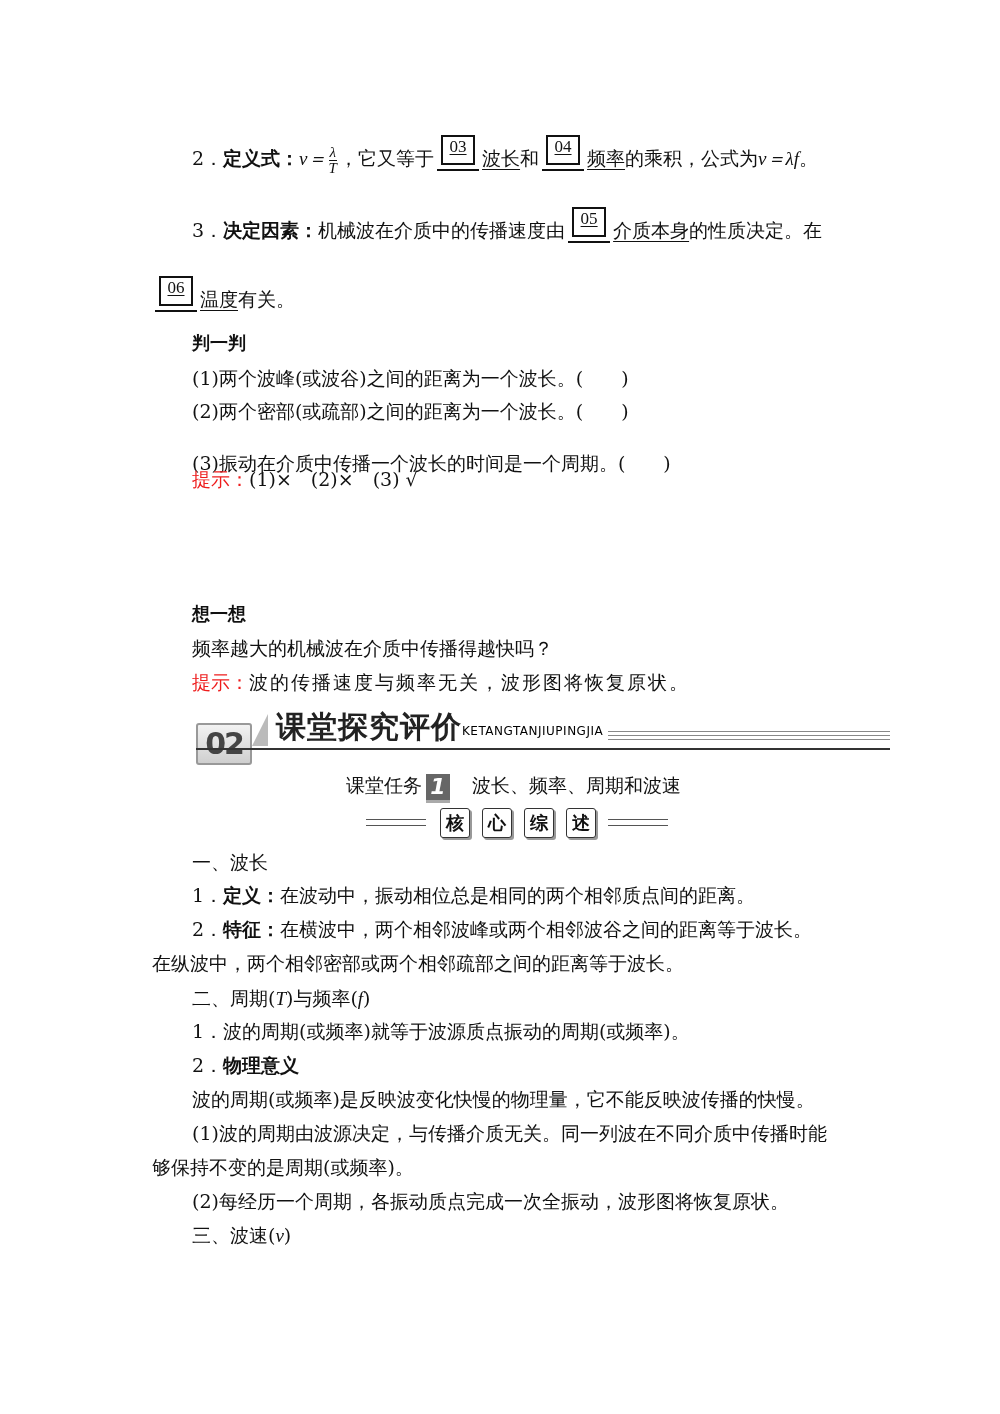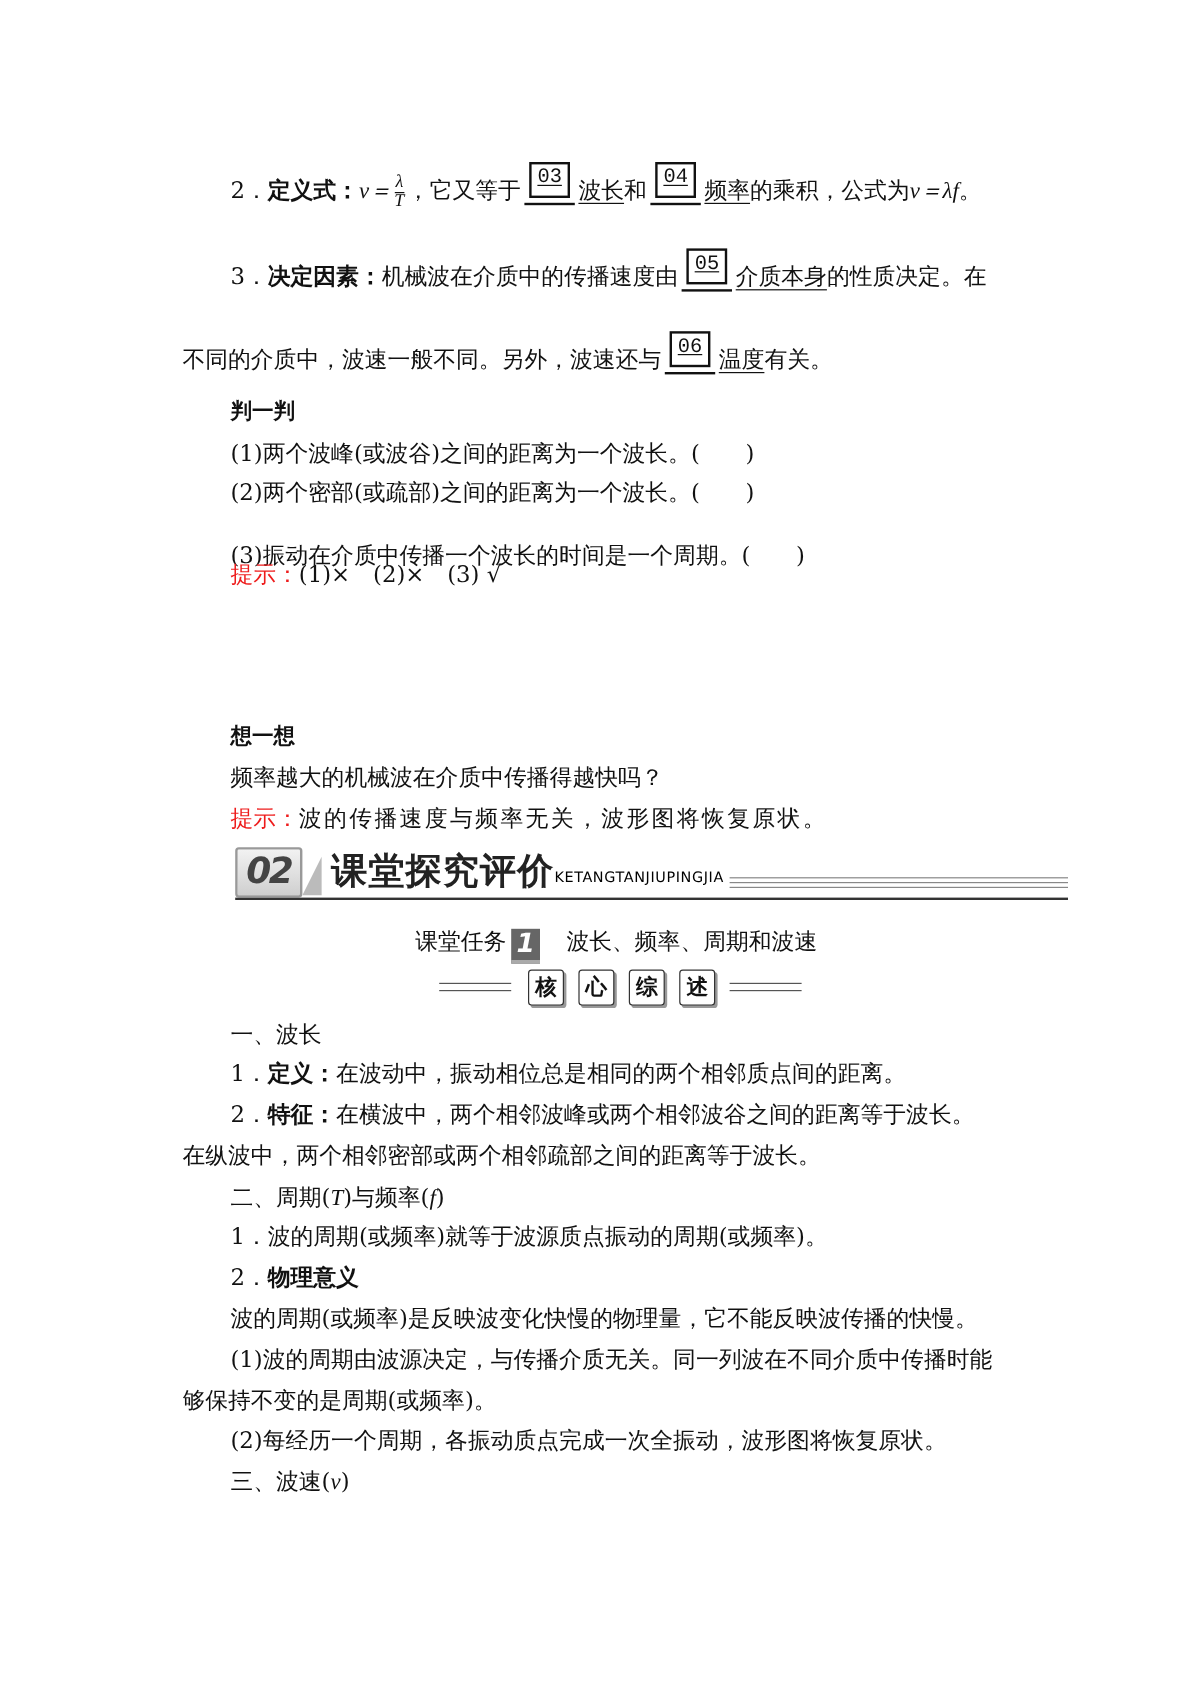--- a/index.html
+++ b/index.html
@@ -11,25 +11,25 @@
   .line { position: absolute; font-size: 19px; line-height: 26px; white-space: nowrap; }
   .bold { font-family: "DejaVu Sans", "Liberation Sans", sans-serif; font-weight: bold; }
   .red { color: #ee1c1c; font-family: "DejaVu Sans", "Liberation Sans", sans-serif; }
   .ital { font-style: italic; font-family: "Liberation Serif", serif; }
   .u { text-decoration: underline; text-underline-offset: 4px; }
   .frac { display: inline-block; vertical-align: middle; text-align: center; font-style: italic; font-size: 15px; line-height: 15px; margin: 0 2px; font-family: "Liberation Serif", serif; }
   .frac .num { display: block; border-bottom: 1px solid #111; padding: 0 1px; }
   .frac .den { display: block; }
   .blank { display: inline-block; position: relative; width: 42px; height: 28px; margin: 0 3px; vertical-align: -6px; border-bottom: 2px solid #111; }
   .blank .box { position: absolute; left: 4px; top: -6px; width: 30px; height: 26px; border: 2px solid #111; text-align: center; font-size: 17px; line-height: 20px; font-family: "Liberation Serif", serif; }
-  .blank .box span { text-decoration: underline; text-underline-offset: 2px; font-family: Liberation Mono, monospace; }
+  .blank .box span { text-decoration: underline; text-underline-offset: 2px; }
 
   
   .banner { position: absolute; left: 196px; top: 706px; width: 694px; height: 44px; }
-  .banner .num-tab { position: absolute; left: 0; top: 0; width: 52px; height: 38px; background: linear-gradient(#f2f2f2, #cfcfcf); border: 2px solid #999; border-radius: 3px; font-family: "DejaVu Sans", "Liberation Sans", sans-serif; font-weight: bold; font-size: 30px; line-height: 38px; color: #444; text-align: center; letter-spacing: -2px; font-style: italic; }
+  .banner .num-tab { position: absolute; left: 0; top: 17px; width: 52px; height: 38px; background: linear-gradient(#f2f2f2, #cfcfcf); border: 2px solid #999; border-radius: 3px; font-family: "DejaVu Sans", "Liberation Sans", sans-serif; font-weight: bold; font-size: 30px; line-height: 38px; color: #444; text-align: center; letter-spacing: -2px; }
   .banner .wedge { position: absolute; left: 56px; top: 8px; width: 0; height: 0; border-left: 16px solid transparent; border-bottom: 32px solid #bbb; }
   .banner .title { position: absolute; left: 80px; top: 2px; font-family: "DejaVu Serif", "Liberation Serif", serif; font-weight: bold; font-size: 30px; line-height: 38px; color: #222; letter-spacing: 1px; }
   .banner .sub { position: absolute; left: 266px; top: 18px; font-family: "DejaVu Sans", "Liberation Sans", sans-serif; font-size: 12px; color: #000000; letter-spacing: 0.5px; }
   .banner .dl { position: absolute; left: 412px; right: 0; height: 0; border-top: 1px solid #888; }
   .banner .baseline { position: absolute; left: 0; right: 0; top: 42px; border-top: 2px solid #333; }
 
   
   .task { position: absolute; left: 346px; top: 770px; font-family: "DejaVu Sans", "Liberation Sans", sans-serif; font-size: 19px; line-height: 30px; white-space: nowrap; color: #111; }
   .task .badge { display: inline-block; width: 24px; height: 26px; background: #666; color: #fff; font-style: italic; font-weight: bold; font-size: 22px; line-height: 26px; text-align: center; vertical-align: -2px; margin: 0 22px 0 4px; border-bottom: 3px solid #aaa; }
   .core { position: absolute; left: 366px; top: 808px; width: 310px; height: 32px; }
@@ -40,21 +40,21 @@
 <body>
 
 <div class="line" style="left:192px; top:141px;">
   <span>2．</span><span class="bold">定义式：</span><span class="ital">v＝</span><span class="frac"><span class="num">λ</span><span class="den">T</span></span><span>，它又等于</span><span class="blank"><span class="box"><span>03</span></span></span><span class="u">波长</span><span>和</span><span class="blank"><span class="box"><span>04</span></span></span><span class="u">频率</span><span>的乘积，公式为</span><span class="ital">v＝λf</span><span>。</span>
 </div>
 
 <div class="line" style="left:192px; top:213px;">
   <span>3．</span><span class="bold">决定因素：</span><span>机械波在介质中的传播速度由</span><span class="blank"><span class="box"><span>05</span></span></span><span class="u">介质本身</span><span>的性质决定。在</span>
 </div>
 <div class="line" style="left:152px; top:282px;">
-  <span>不同的介质中，波速一般不同。另外，波速还与</span><span class="blank"><span class="box"><span>06</span></span></span><span class="u">温度</span><span>有关。</span>
+  <span class="blank"><span class="box"><span>06</span></span></span><span class="u">温度</span><span>有关。</span>
 </div>
 
 <div class="line bold" style="left:192px; top:330px; font-size:18px;">判一判</div>
 <div class="line" style="left:192px; top:365px;">(1)两个波峰(或波谷)之间的距离为一个波长。(　　)</div>
 <div class="line" style="left:192px; top:398px;">(2)两个密部(或疏部)之间的距离为一个波长。(　　)</div>
 <div class="line" style="left:192px; top:432px;margin-top:18px;">(3)振动在介质中传播一个波长的时间是一个周期。(　　)</div>
 <div class="line" style="left:192px; top:466px;">
   <span class="red">提示：</span><span>(1)×　(2)×　(3) √</span>
 </div>
 

